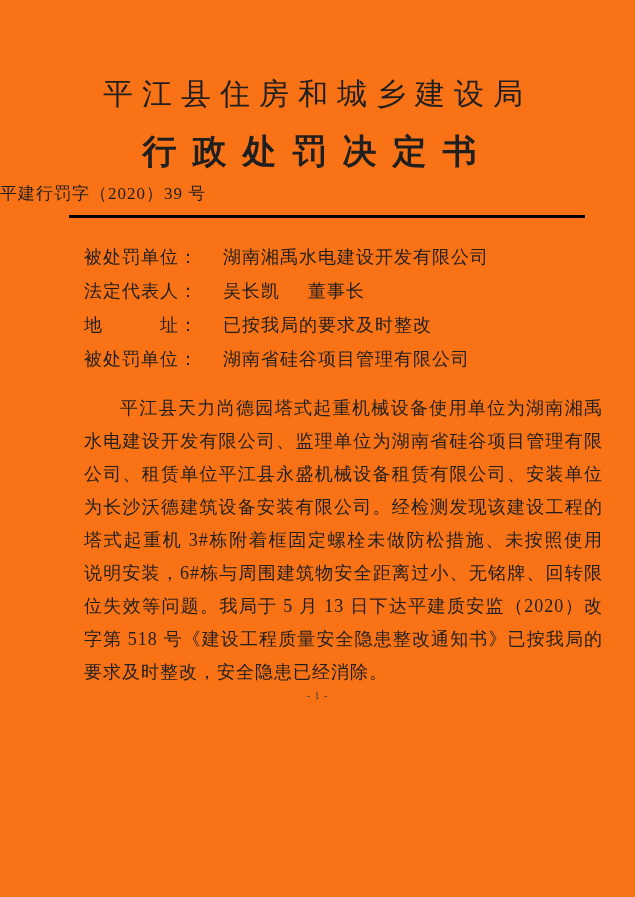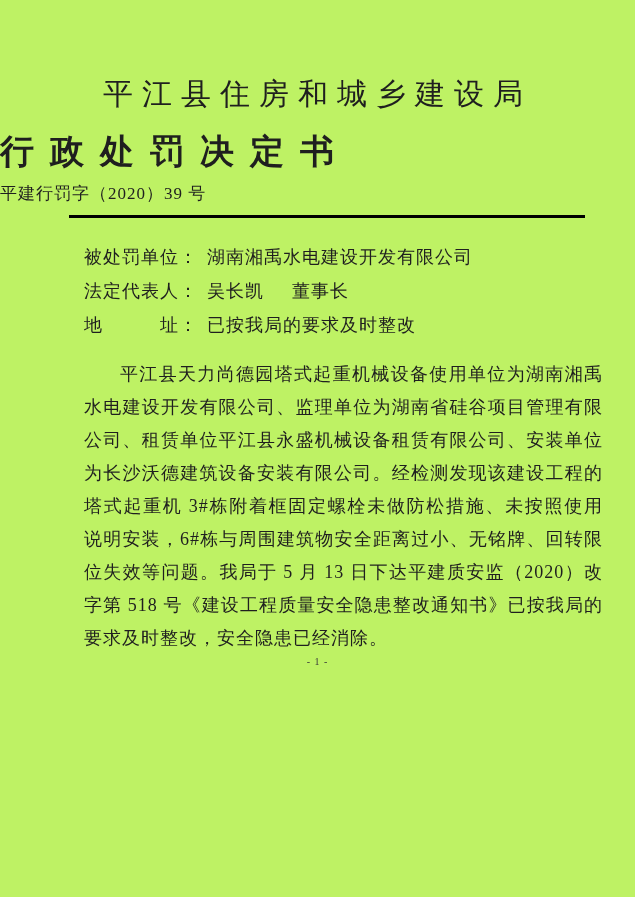--- a/index.html
+++ b/index.html
@@ -2,36 +2,37 @@
 <html><head>
 <meta charset="utf-8">
 <style>
   * { margin: 0; padding: 0; box-sizing: border-box; }
   html, body { background: #888; }
   .page {
     position: relative;
     width: 635px;
     height: 897px;
     margin: 0 auto;
-    background: #bef264;
+    background: #f97316;
     color: #1f1f1f;
     font-family: "Liberation Serif", "DejaVu Serif", serif;
     overflow: hidden;
   }
   .org-title {
     margin-top: 76px;
     text-align: center;
     font-size: 30px;
     line-height: 36px;
     font-weight: normal;
     letter-spacing: 9px;
     white-space: nowrap;
   }
   .doc-title {
     margin-top: 20px;
+    text-align: center;
     font-size: 34px;
     line-height: 40px;
     font-weight: bold;
     letter-spacing: 16px;
     white-space: nowrap;
   }
   .doc-number {
     margin-top: 10px;
     padding-right: 56px;
     font-size: 17px;
@@ -49,21 +50,21 @@
     margin-left: 84px;
     width: 519px;
   }
   .info-section {
     margin-top: 22px;
     font-size: 18px;
     line-height: 34px;
     letter-spacing: 1px;
   }
   .info-line { white-space: nowrap; }
-  .info-value { margin-left: 9px; }
+  .info-value { margin-left: 25px; }
   .info-title { margin-left: 28px; }
   .info-title:empty { display: none; }
   .paragraphs {
     margin-top: 16px;
     font-size: 18px;
     line-height: 33px;
     letter-spacing: 1px;
     text-align: justify;
   }
   .paragraph { text-indent: 2em; }
@@ -94,20 +95,23 @@
     <div class="info-section">
       <div class="info-line">
         <span class="info-label">被处罚单位：</span><span class="info-value">湖南湘禹水电建设开发有限公司</span>
       </div>
       <div class="info-line">
         <span class="info-label">法定代表人：</span><span class="info-value">吴长凯</span><span class="info-title">董事长</span>
       </div>
       <div class="info-line">
         <span class="info-label">地　　　址：</span><span class="info-value">已按我局的要求及时整改</span>
       </div>
+      <div class="info-line">
+        <span class="info-label">被处罚单位：</span><span class="info-value">湖南省硅谷项目管理有限公司</span>
+      </div>
     </div>
 
     <div class="paragraphs">
       <p class="paragraph">平江县天力尚德园塔式起重机械设备使用单位为湖南湘禹水电建设开发有限公司、监理单位为湖南省硅谷项目管理有限公司、租赁单位平江县永盛机械设备租赁有限公司、安装单位为长沙沃德建筑设备安装有限公司。经检测发现该建设工程的塔式起重机 3#栋附着框固定螺栓未做防松措施、未按照使用说明安装，6#栋与周围建筑物安全距离过小、无铭牌、回转限位失效等问题。我局于 5 月 13 日下达平建质安监（2020）改字第 518 号《建设工程质量安全隐患整改通知书》已按我局的要求及时整改，安全隐患已经消除。</p>
     </div>
 
   </div>
 
   <div class="page-number">- 1 -</div>
 

